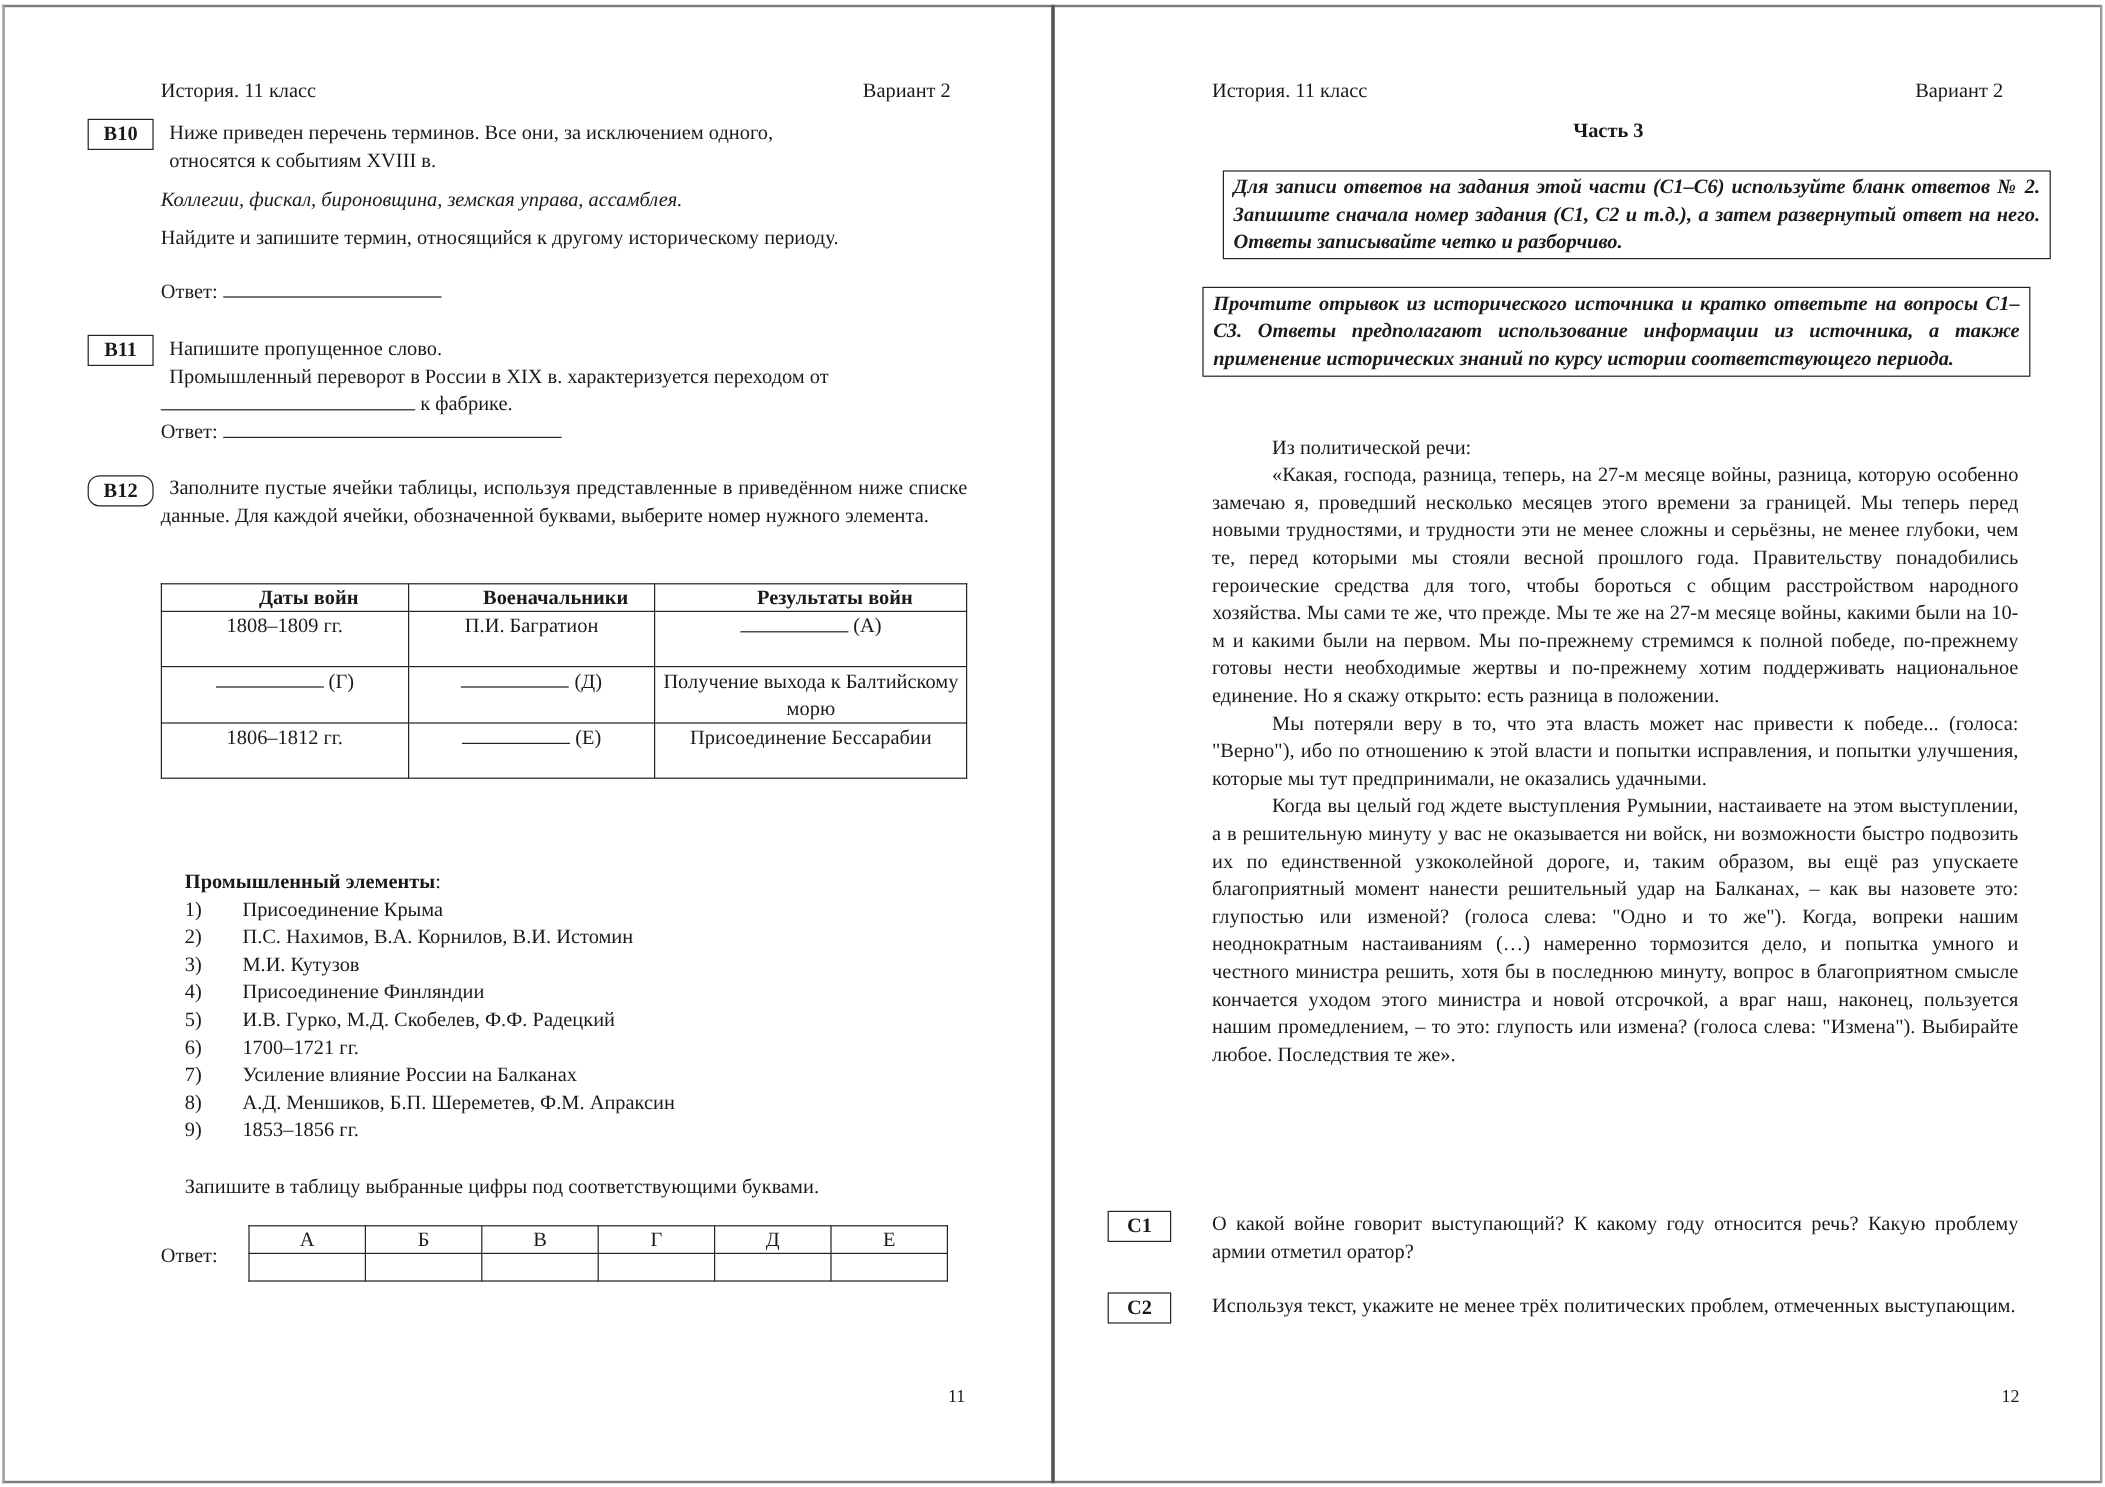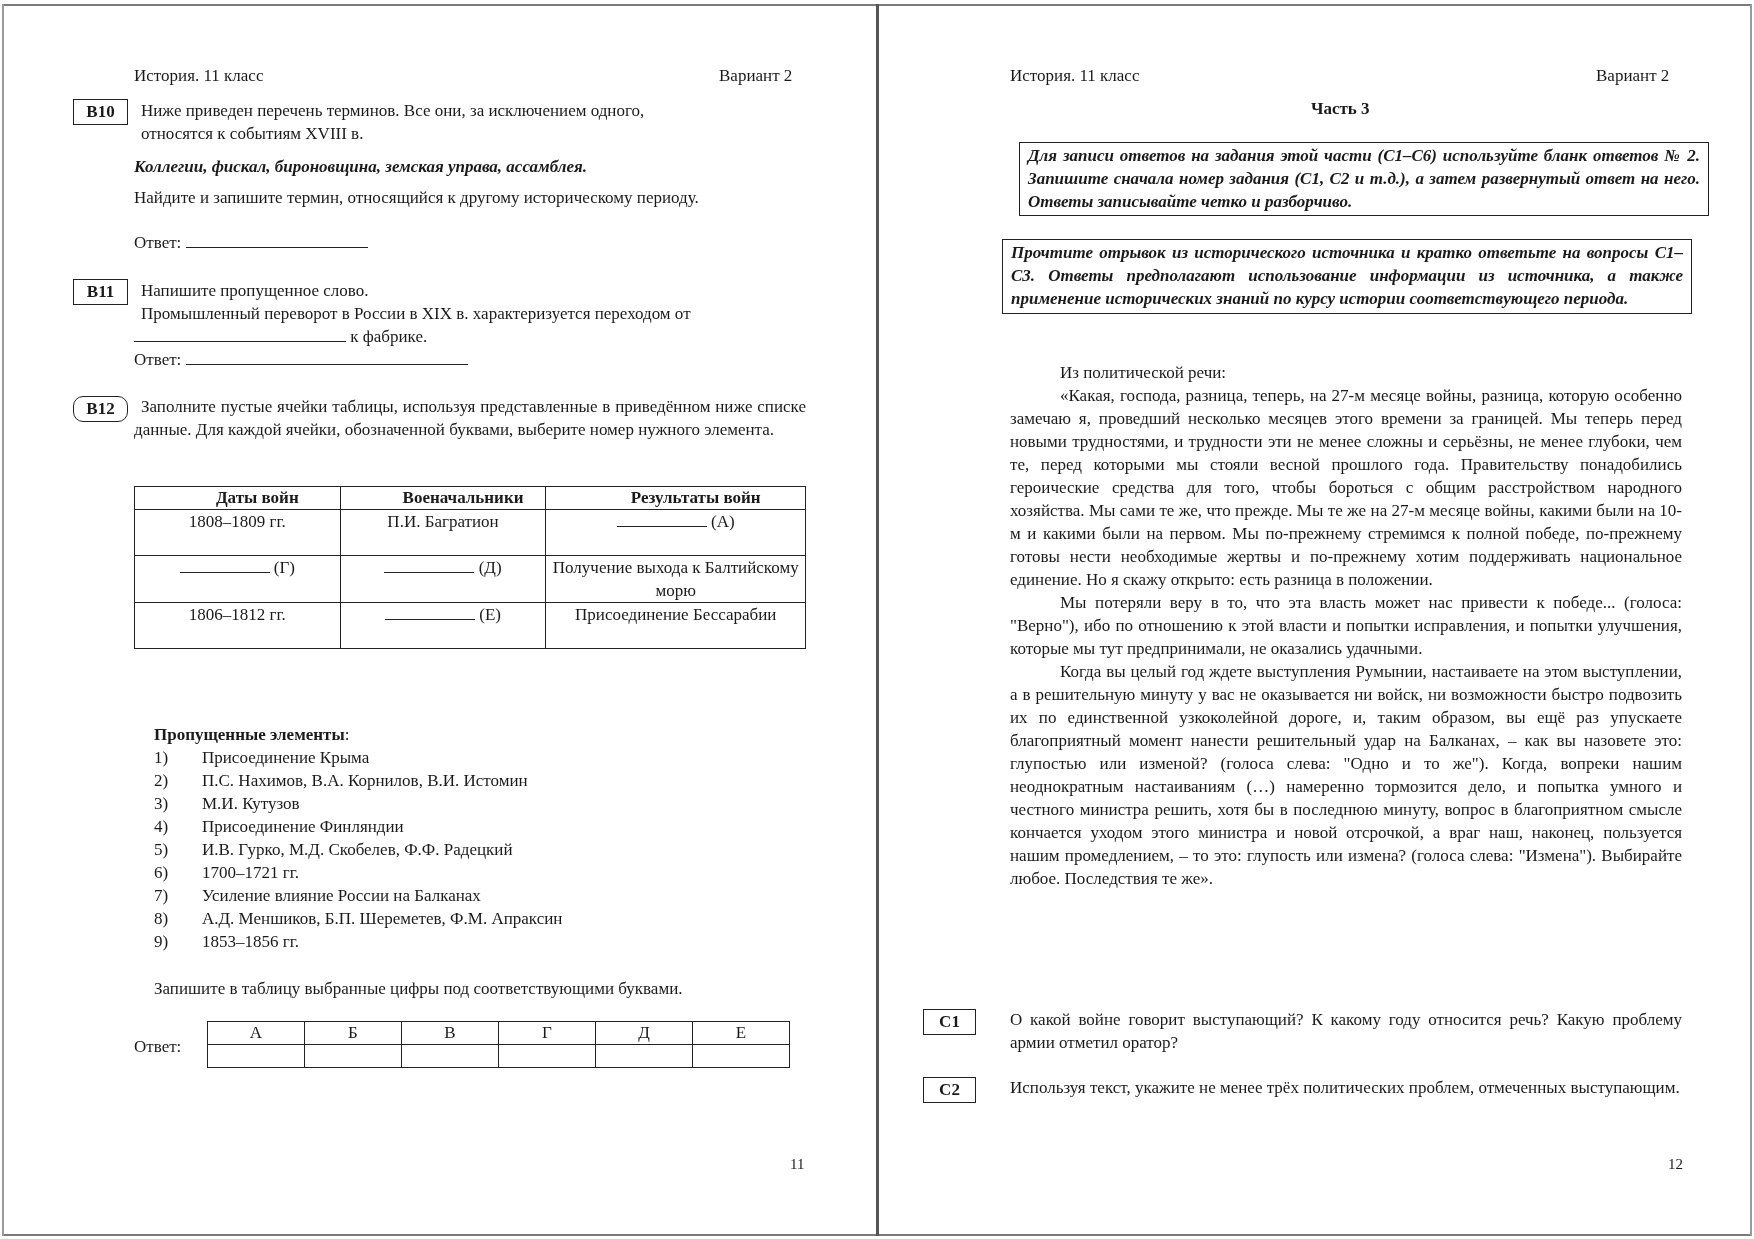--- a/index.html
+++ b/index.html
@@ -47,21 +47,21 @@
 <div class="frame-right"></div>
 <div class="spine"></div>
 
 <div class="page page-left">
   <div class="hdr" style="left:134px;">История. 11 класс</div>
   <div class="hdr" style="left:719px;">Вариант 2</div>
 
   <div class="badge" style="left:73px; top:99px; width:53px;">B10</div>
   <div class="t just" style="position:absolute; left:141px; top:99px; width:665px;">Ниже приведен перечень терминов. Все они, за исключением одного,</div>
   <div class="t" style="position:absolute; left:141px; top:122px;">относятся к событиям XVIII в.</div>
-  <div class="t" style="position:absolute; left:134px; top:155px; font-style:italic;font-weight:bold;">Коллегии, фискал, бироновщина, земская управа, ассамблея.</div>
+  <div class="t" style="position:absolute; left:134px; top:155px; font-style:italic;">Коллегии, фискал, бироновщина, земская управа, ассамблея.</div>
   <div class="t" style="position:absolute; left:134px; top:186px; width:600px;">Найдите и запишите термин, относящийся к другому историческому периоду.</div>
   <div class="t" style="position:absolute; left:134px; top:231px;">
     <span>Ответ:</span>
     <span class="blank" style="width:182px;"></span>
   </div>
 
   <div class="badge" style="left:73px; top:279px; width:53px;">B11</div>
   <div class="t" style="position:absolute; left:141px; top:279px;text-align:right;">Напишите пропущенное слово.</div>
   <div class="t just" style="position:absolute; left:141px; top:302px; width:665px;">Промышленный переворот в России в XIX в. характеризуется переходом от</div>
   <div class="t" style="position:absolute; left:134px; top:325px;">
@@ -99,21 +99,21 @@
       <td>Получение выхода к Балтийскому морю</td>
     </tr>
     <tr style="height:46px;">
       <td>1806–1812 гг.</td>
       <td><span class="blank" style="width:90px;"></span> <span>(Е)</span></td>
       <td>Присоединение Бессарабии</td>
     </tr>
   </tbody>
     </table>
 
-  <div class="t" style="position:absolute; left:154px; top:723px; font-weight:bold;"><span>Пропущенные элементы</span><span style="font-weight:normal;">:</span></div>
+  <div class="t" style="position:absolute; left:154px; top:723px; font-weight:bold;"><span>Промышленный элементы</span><span style="font-weight:normal;">:</span></div>
   <div class="list" style="left:154px; top:746px;">
     <div class="row">
         <span class="num">1)</span>
         <span>Присоединение Крыма</span>
       </div>
     <div class="row">
         <span class="num">2)</span>
         <span>П.С. Нахимов, В.А. Корнилов, В.И. Истомин</span>
       </div>
     <div class="row">

